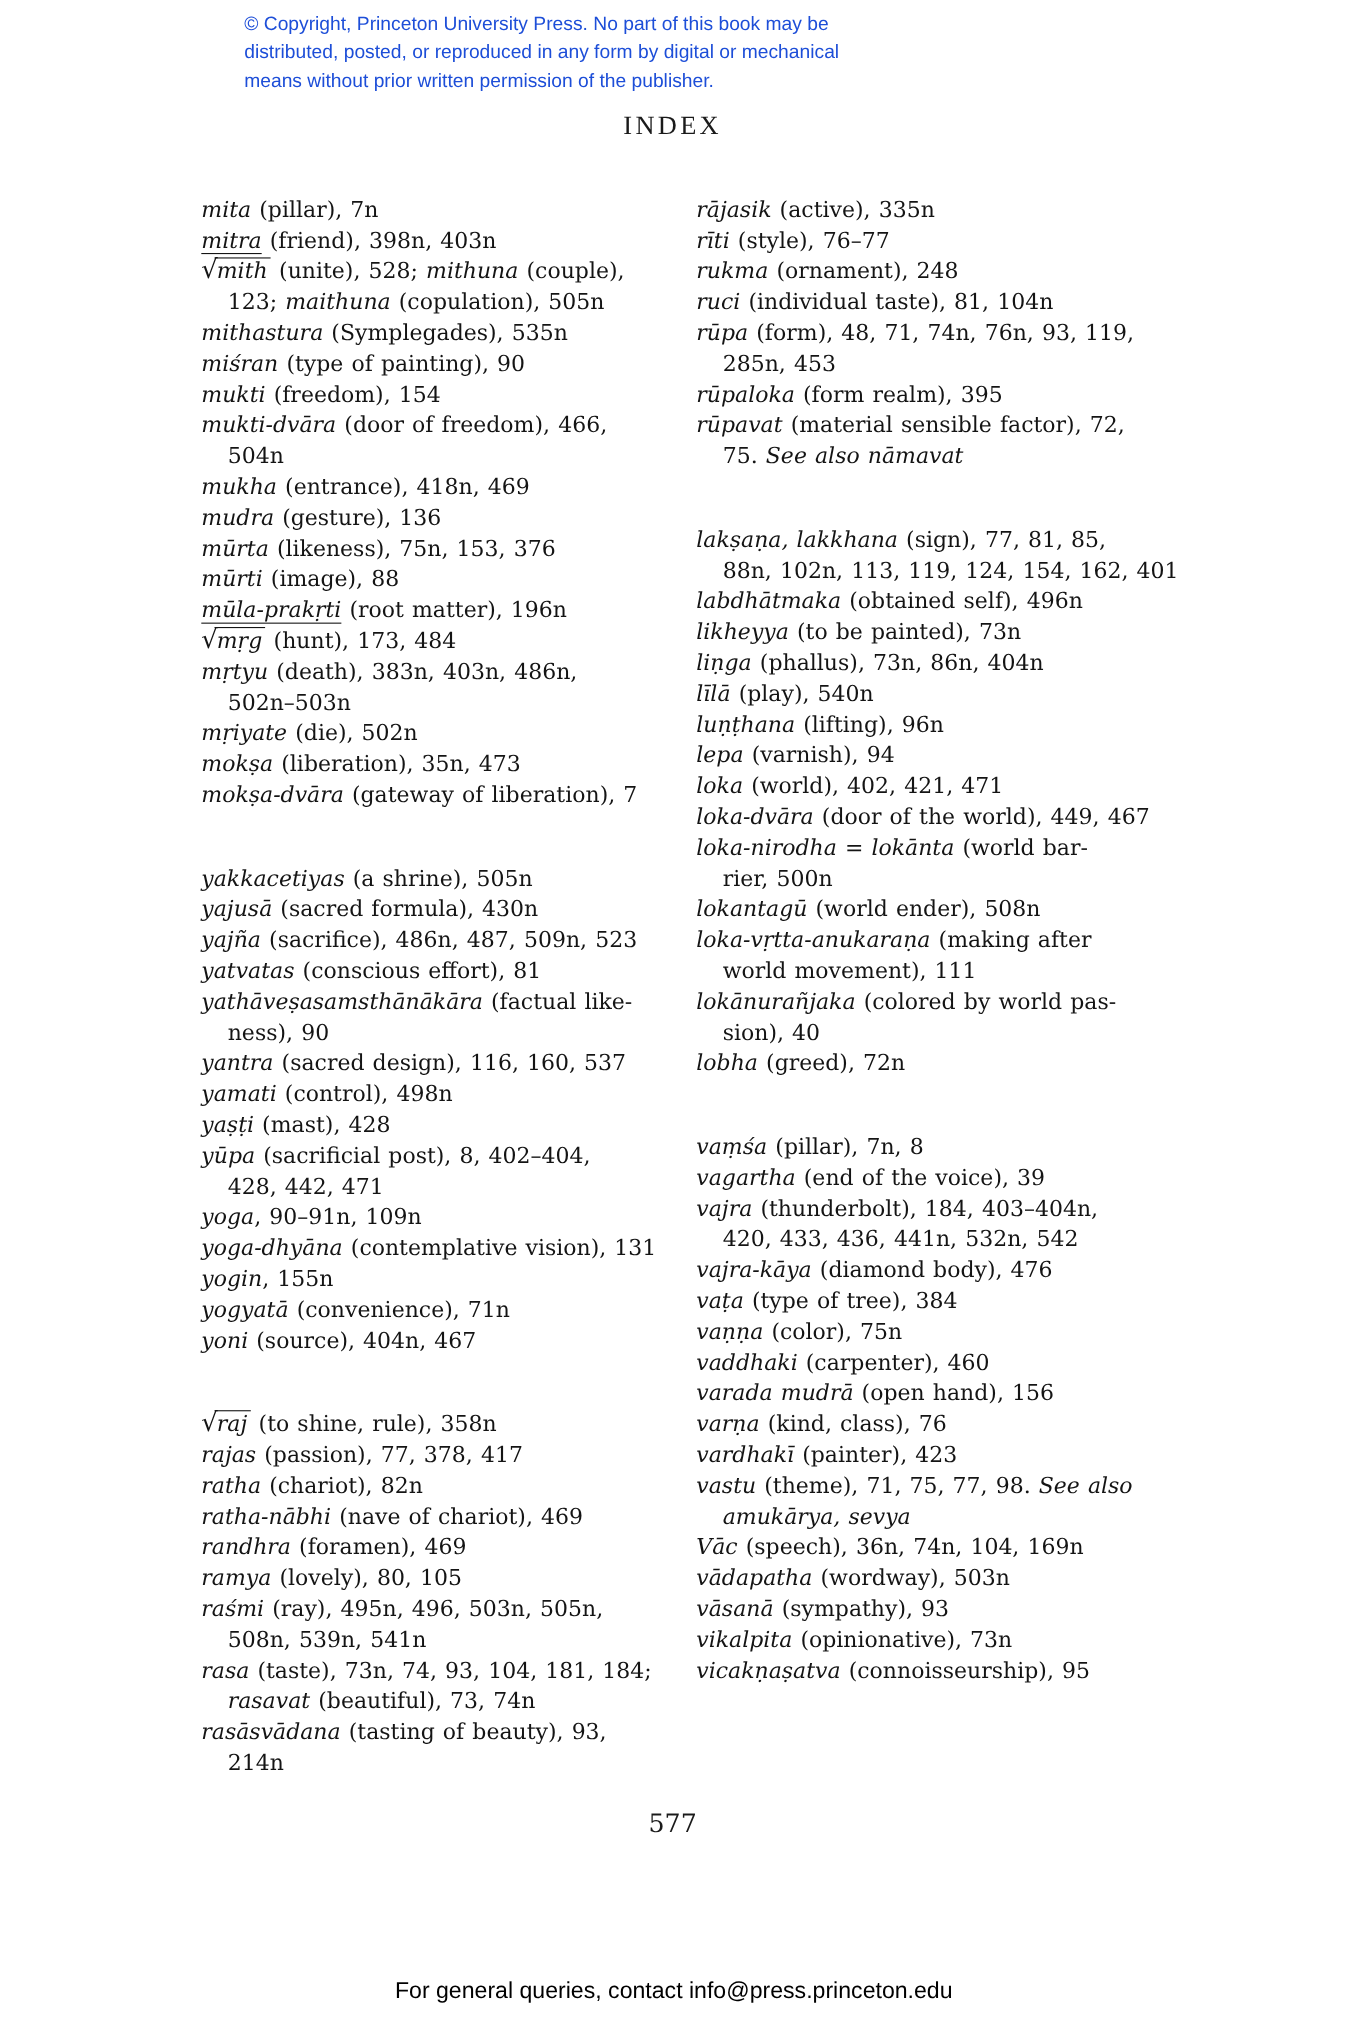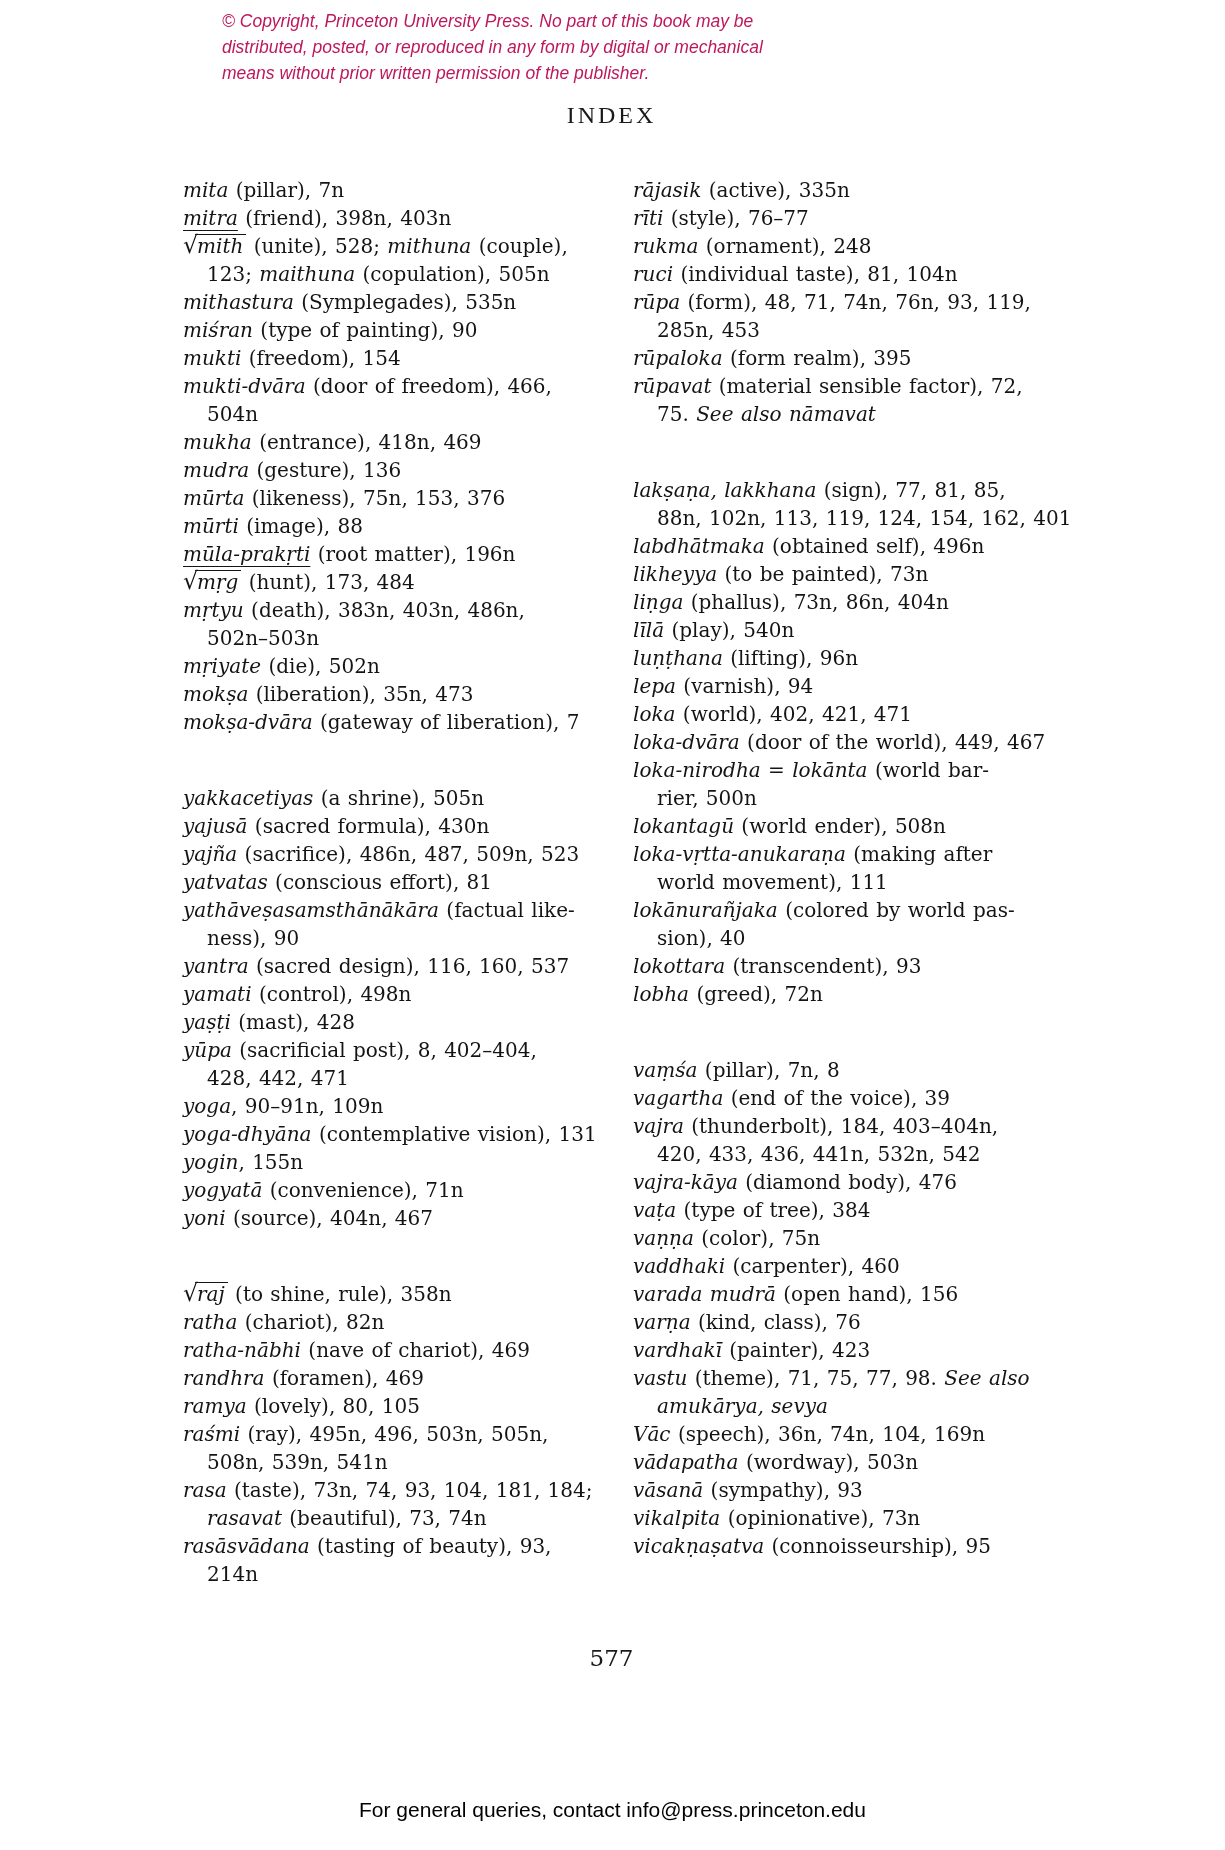--- a/index.html
+++ b/index.html
@@ -7,21 +7,21 @@
     width:1225px;height:1850px;
     background:#ffffff;
     position:relative;
     font-family:"DejaVu Serif",serif;
     color:#141414;
     overflow:hidden;
   }
   .copyright{
     position:absolute;left:222px;top:8px;
     font-family:"Liberation Sans",sans-serif;
-    font-size:17.5px;line-height:26px;color:#be185d;font-style:italic;
+    font-size:17.5px;line-height:26px;color:#1d4ed8;
   }
   .page-title{
     position:absolute;left:183px;top:102px;width:857px;
     text-align:center;
     font-size:24px;letter-spacing:3px;
     color:#1a1a1a;
     font-family:Liberation Serif, serif;
   }
   .col{
     position:absolute;top:176px;
@@ -100,20 +100,21 @@
       <div class="line"><i>yūpa</i> (sacrificial post), 8, 402–404,</div>
       <div class="line indent">428, 442, 471</div>
       <div class="line"><i>yoga</i>, 90–91n, 109n</div>
       <div class="line"><i>yoga-dhyāna</i> (contemplative vision), 131</div>
       <div class="line"><i>yogin</i>, 155n</div>
       <div class="line"><i>yogyatā</i> (convenience), 71n</div>
       <div class="line"><i>yoni</i> (source), 404n, 467</div>
     </div>
     <div class="group">
       <div class="line"><span class="radical"><span class="radix">√</span><i class="rad">raj</i></span> (to shine, rule), 358n</div>
+      <div class="line"><i>rajas</i> (passion), 77, 378, 417</div>
       <div class="line"><i>ratha</i> (chariot), 82n</div>
       <div class="line"><i>ratha-nābhi</i> (nave of chariot), 469</div>
       <div class="line"><i>randhra</i> (foramen), 469</div>
       <div class="line"><i>ramya</i> (lovely), 80, 105</div>
       <div class="line"><i>raśmi</i> (ray), 495n, 496, 503n, 505n,</div>
       <div class="line indent">508n, 539n, 541n</div>
       <div class="line"><i>rasa</i> (taste), 73n, 74, 93, 104, 181, 184;</div>
       <div class="line indent"><i>rasavat</i> (beautiful), 73, 74n</div>
       <div class="line"><i>rasāsvādana</i> (tasting of beauty), 93,</div>
       <div class="line indent">214n</div>
@@ -142,21 +143,20 @@
       <div class="line"><i>lepa</i> (varnish), 94</div>
       <div class="line"><i>loka</i> (world), 402, 421, 471</div>
       <div class="line"><i>loka-dvāra</i> (door of the world), 449, 467</div>
       <div class="line"><i>loka-nirodha</i> = <i>lokānta</i> (world bar-</div>
       <div class="line indent">rier, 500n</div>
       <div class="line"><i>lokantagū</i> (world ender), 508n</div>
       <div class="line"><i>loka-vṛtta-anukaraṇa</i> (making after</div>
       <div class="line indent">world movement), 111</div>
       <div class="line"><i>lokānurañjaka</i> (colored by world pas-</div>
       <div class="line indent">sion), 40</div>
-      <div class="line"><i>lokottara</i> (transcendent), 93</div>
       <div class="line"><i>lobha</i> (greed), 72n</div>
     </div>
     <div class="group">
       <div class="line"><i>vaṃśa</i> (pillar), 7n, 8</div>
       <div class="line"><i>vagartha</i> (end of the voice), 39</div>
       <div class="line"><i>vajra</i> (thunderbolt), 184, 403–404n,</div>
       <div class="line indent">420, 433, 436, 441n, 532n, 542</div>
       <div class="line"><i>vajra-kāya</i> (diamond body), 476</div>
       <div class="line"><i>vaṭa</i> (type of tree), 384</div>
       <div class="line"><i>vaṇṇa</i> (color), 75n</div>

